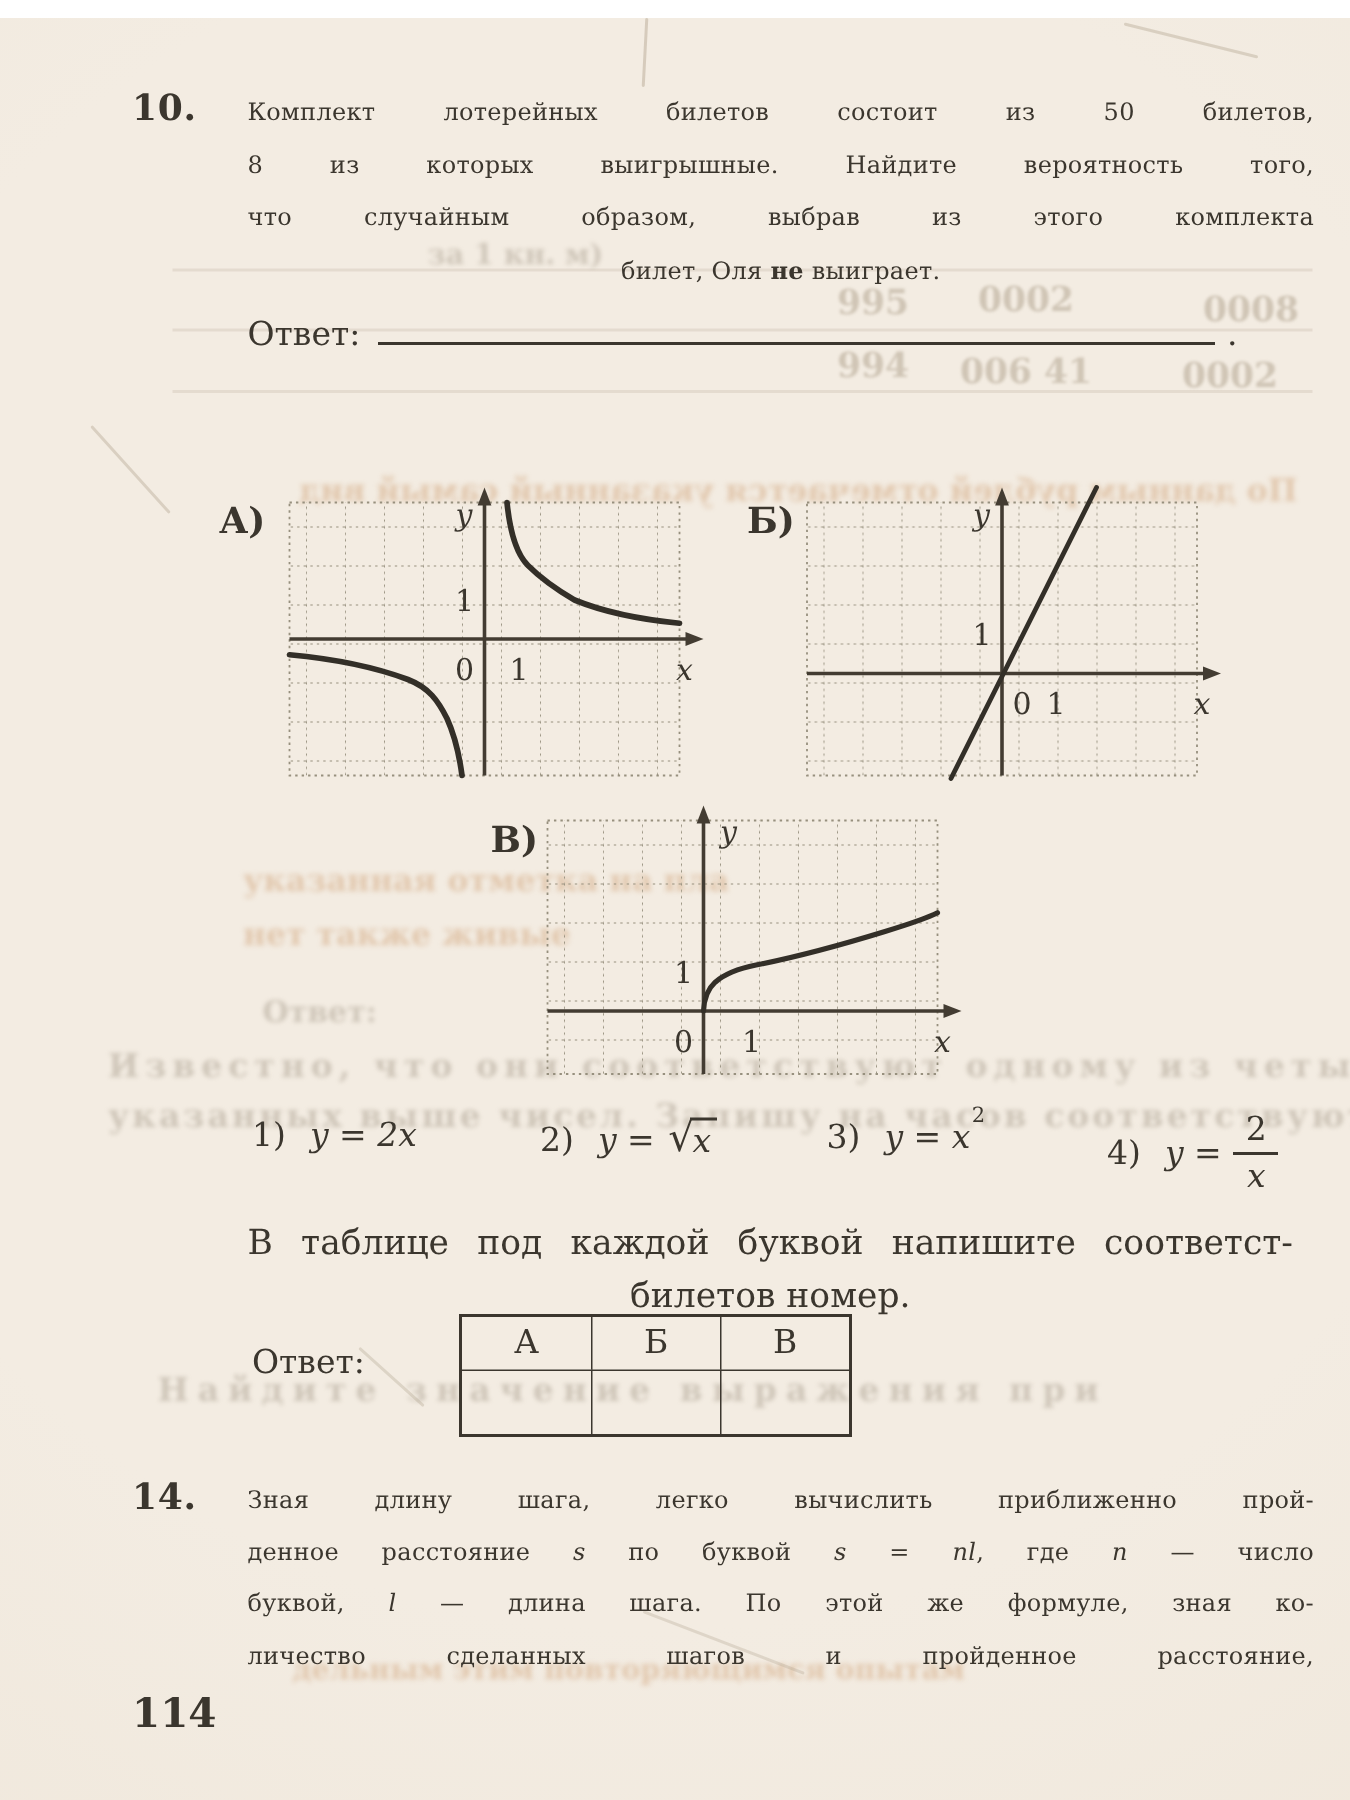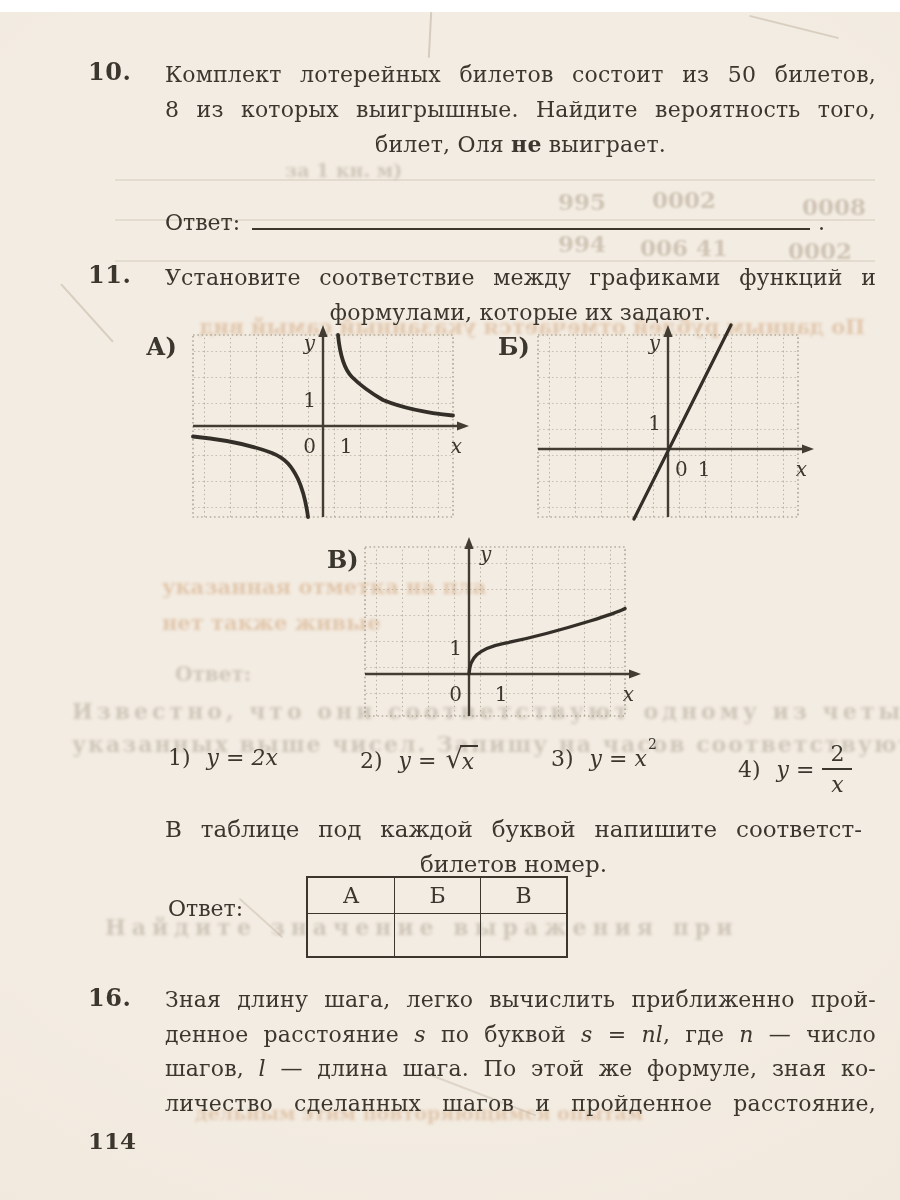--- a/index.html
+++ b/index.html
@@ -4,21 +4,21 @@
 <style>
   html,body{margin:0;padding:0}
   .page{
     position:relative;width:900px;height:1200px;overflow:hidden;
     background:radial-gradient(130% 95% at 48% 42%, #f3ece2 50%, #f0e8dc 78%, #ece1d3 100%);
     font-family:"DejaVu Serif","Liberation Serif",serif;color:#3b362e;margin-top:12px;
   }
   
   .prob{position:absolute;left:88px;width:790px;display:flex}
   .pnum{width:77px;font-size:24px;font-weight:bold;letter-spacing:.5px}
-  .ptext{width:711px;font-size:22px;line-height:35.2px;letter-spacing:.2px}
+  .ptext{width:711px;font-size:16px;line-height:35.2px;letter-spacing:.2px}
   .jl{text-align:justify;text-align-last:justify}
   .ll{text-align:center}
   .b{font-weight:bold}
   .it{font-style:italic}
   
   .ansline{position:absolute;left:165px;width:660px;display:flex;align-items:baseline;font-size:22px}
   .ansline .rule{flex:1;border-bottom:2px solid #3b362e;height:22px;margin:0 8px 4px 12px}
   
   .glabel{position:absolute;font-size:24px;font-weight:bold}
   svg.graph{position:absolute;overflow:visible}
@@ -36,21 +36,21 @@
   .sqrt .arg{border-top:2px solid #3b362e;padding:2px 4px 0 2px;margin-left:-3px;font-style:italic}
   sup.s2{font-size:14px;position:relative;top:-9px;left:1px}
   
   .note{position:absolute;left:165px;top:800px;width:697px;font-size:23px;line-height:35px}
   .anslabel{position:absolute;left:168px;top:884px;font-size:22px}
   .anstable{position:absolute;left:306px;top:864px;border:2px solid #3b362e;display:grid;
             grid-template-columns:86px 86px 86px;grid-template-rows:35px 43px;background:transparent}
   .anstable .c{border-left:1.6px solid #3b362e;display:flex;align-items:center;justify-content:center;font-size:22px}
   .anstable .nl{border-left:none}
   .anstable .r2{border-top:1.6px solid #3b362e}
-  .pagenum{position:absolute;left:88px;top:1115px;font-size:23px;font-weight:bold}
+  .pagenum{position:absolute;left:88px;top:1115px;font-size:27px;font-weight:bold}
   
   .ghost{position:absolute;font-weight:bold;white-space:nowrap;pointer-events:none}
   .g-gray{color:rgba(125,112,94,.30);filter:blur(1.4px);font-size:22px}
   .g-num{color:rgba(140,122,98,.34);filter:blur(1.2px);font-size:23px}
   .g-warm{color:rgba(196,140,88,.38);filter:blur(1.6px);font-size:21px}
   .mir{transform:scaleX(-1)}
   .ghostline{position:absolute;background:rgba(150,133,110,.16);pointer-events:none}
   .scr{position:absolute;background:#a99b85;pointer-events:none;border-radius:2px}
 </style>
 </head>
@@ -81,37 +81,31 @@
   <div class="scr" style="left:748px;top:14px;width:92px;height:2px;opacity:.35;transform:rotate(14deg)"></div>
   <div class="scr" style="left:48px;top:300px;width:78px;height:2px;opacity:.35;transform:rotate(48deg)"></div>
   <div class="scr" style="left:232px;top:905px;width:58px;height:2px;opacity:.3;transform:rotate(42deg)"></div>
   <div class="scr" style="left:425px;top:1082px;width:115px;height:2px;opacity:.28;transform:rotate(21deg)"></div>
 
   <div class="prob" style="top:45px">
     <div class="pnum">10.</div>
     <div class="ptext">
       <div class="jl">Комплект лотерейных билетов состоит из 50 билетов,</div>
       <div class="jl">8 из которых выигрышные. Найдите вероятность того,</div>
+      <div class="jl">что случайным образом, выбрав из этого комплекта</div>
       <div class="ll"><span>билет, Оля </span><span class="b">не</span><span> выиграет.</span></div>
     </div>
   </div>
 
   <div class="ansline" style="top:194px">
     <span>Ответ:</span>
     <span class="rule"></span>
     <span>.</span>
   </div>
 
-  <div class="prob" style="top:248px">
-    <div class="pnum">11.</div>
-    <div class="ptext">
-      <div class="jl">Установите соответствие между графиками функций и</div>
-      <div class="ll">формулами, которые их задают.</div>
-    </div>
-  </div>
 
   <div class="glabel" style="left:146px;top:320px">А)</div>
   <svg class="graph" style="left:178px;top:313px" width="300" height="212">
     <defs>
       <pattern id="gA" width="26" height="26" patternUnits="userSpaceOnUse">
         <path d="M26 0H0V26" fill="none" stroke="#97907e" stroke-width="1.2" stroke-dasharray="1.6 2.7"></path>
       </pattern>
     </defs>
     <rect x="15" y="10" width="260" height="182" fill="url(#gA)" stroke="#97907e" stroke-width="1.2" stroke-dasharray="1.6 2.7"></rect>
     <line x1="15" y1="101" x2="283" y2="101" stroke="#433c32" stroke-width="2.4"></line>
@@ -197,24 +191,24 @@
   <div class="anstable">
     <div class="c nl">А</div>
     <div class="c">Б</div>
     <div class="c">В</div>
     <div class="c nl r2"></div>
     <div class="c r2"></div>
     <div class="c r2"></div>
   </div>
 
   <div class="prob" style="top:971px">
-    <div class="pnum">16.</div>
+    <div class="pnum">14.</div>
     <div class="ptext" style="line-height:34.5px">
       <div class="jl">Зная длину шага, легко вычислить приближенно прой-</div>
       <div class="jl"><span>денное расстояние </span><span class="it">s</span><span> по буквой </span><span class="it">s</span><span> = </span><span class="it">nl</span><span>, где </span><span class="it">n</span><span> — число</span></div>
-      <div class="jl"><span>шагов, </span><span class="it">l</span><span> — длина шага. По этой же формуле, зная ко-</span></div>
+      <div class="jl"><span>буквой, </span><span class="it">l</span><span> — длина шага. По этой же формуле, зная ко-</span></div>
       <div class="jl">личество сделанных шагов и пройденное расстояние,</div>
     </div>
   </div>
 
   <div class="pagenum">114</div>
 
 </div>
 
 </body></html>

